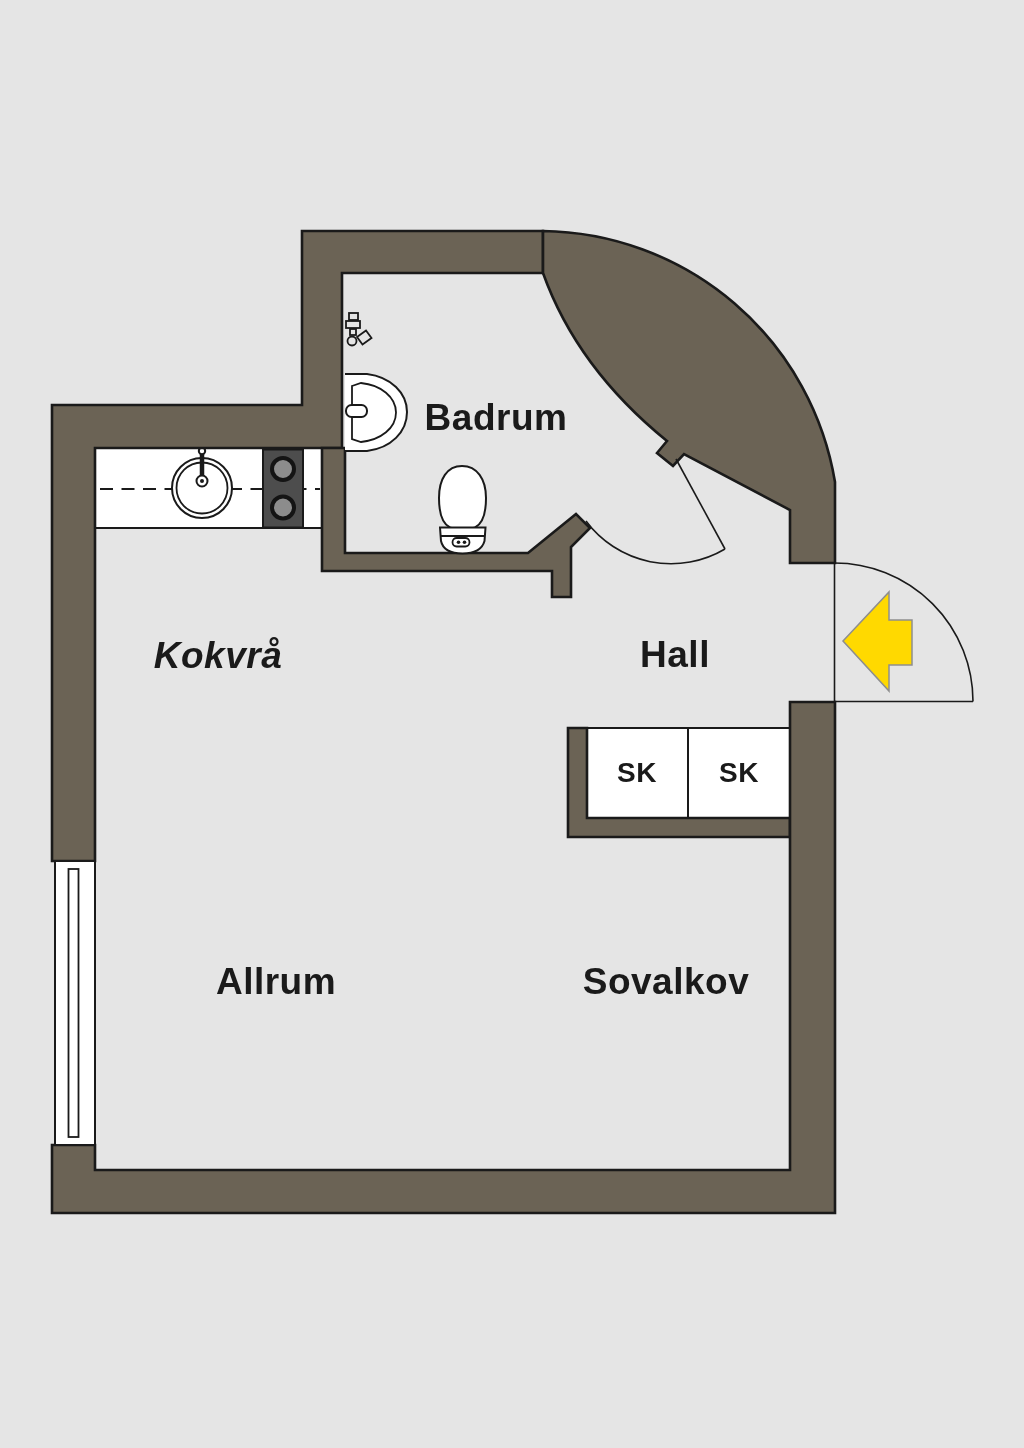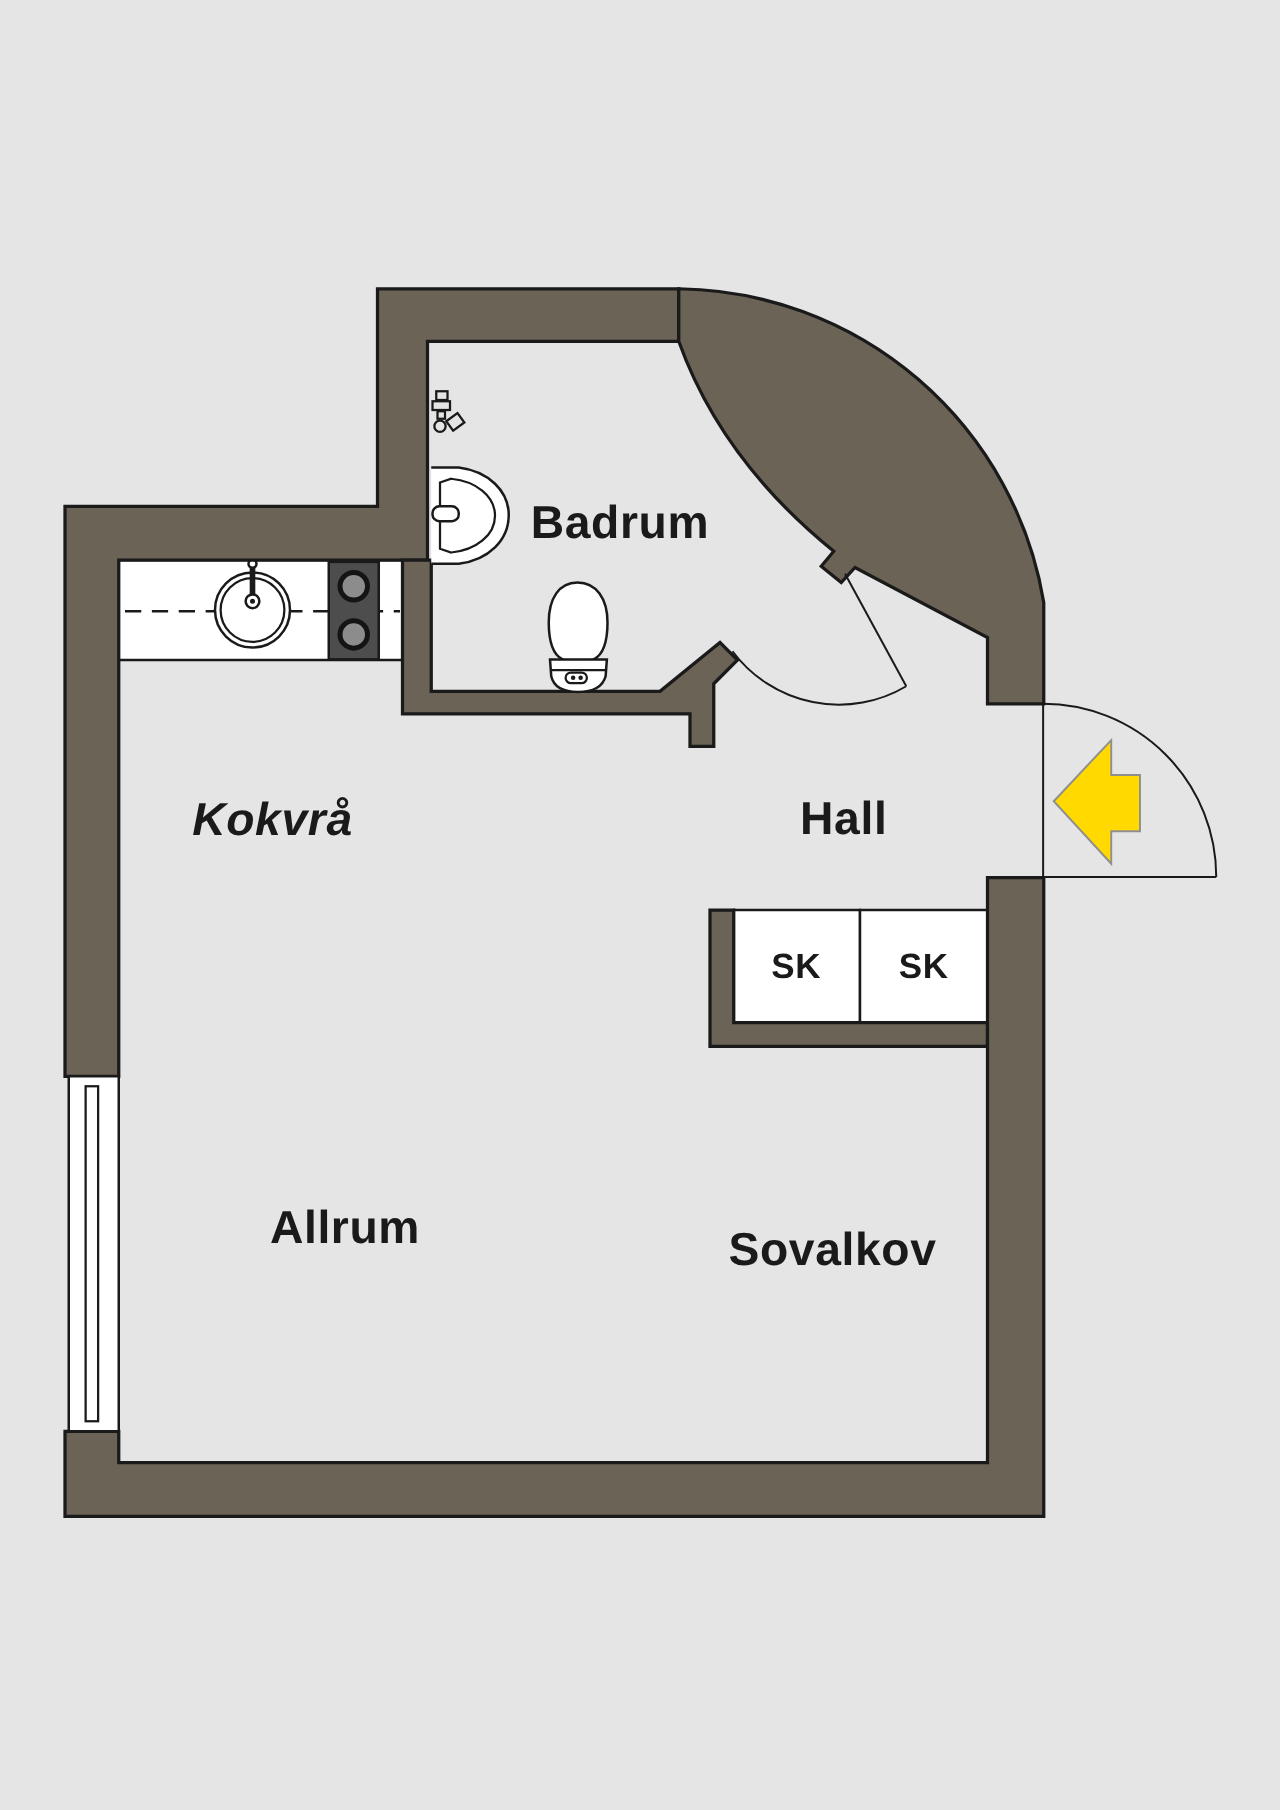--- a/index.html
+++ b/index.html
@@ -73,16 +73,16 @@
     <path d="M 834.5,563 A 138.5,138.5 0 0 1 973,701.5" class="door-line"></path>
     <line x1="834.5" y1="701.5" x2="973" y2="701.5" class="door-line"></line>
 
     <polygon points="843,641 889,592 889,620 912,620 912,665 889,665 889,691" stroke-width="1.5" stroke="#8E8E8E" fill="#FFD900"></polygon>
   </svg>
 
   <div class="room-label" style="left:496px;top:418px;">Badrum</div>
   <div class="room-label" style="left:218px;top:656px;font-style:italic;">Kokvrå</div>
   <div class="room-label" style="left:675px;top:655px;">Hall</div>
   <div class="room-label" style="left:276px;top:982px;">Allrum</div>
-  <div class="room-label" style="left:666px;top:982px;margin-top:18px;">Sovalkov</div>
+  <div class="room-label" style="left:666px;top:982px;">Sovalkov</div>
   <div class="room-label sk-label" style="left:637px;top:773px;">SK</div>
   <div class="room-label sk-label" style="left:739px;top:773px;">SK</div>
 </div>
 
 </body></html>

